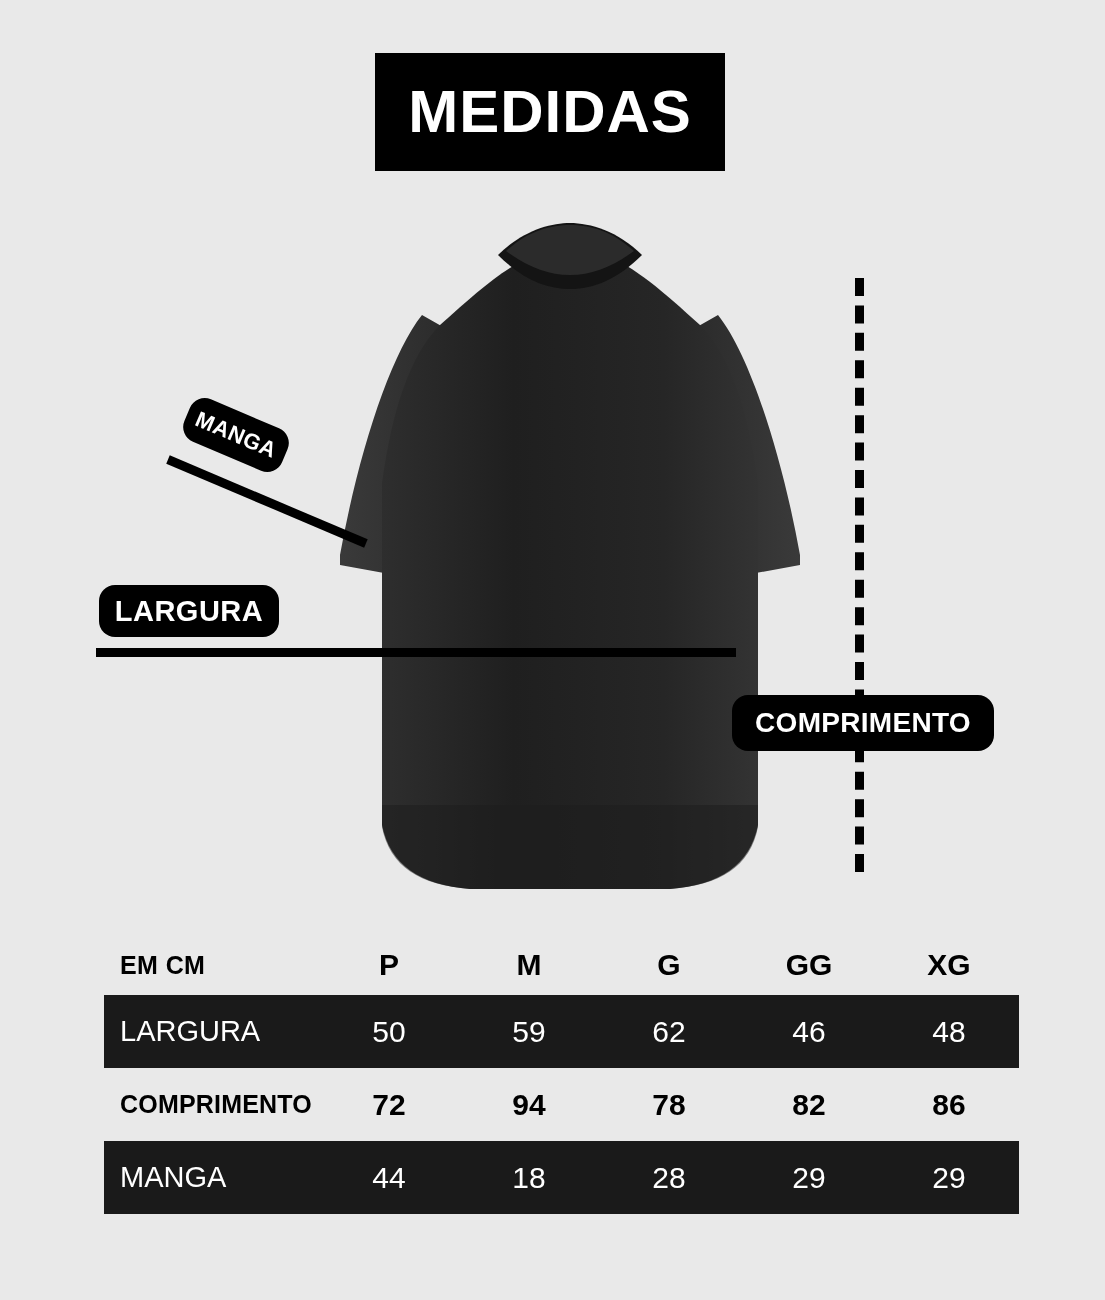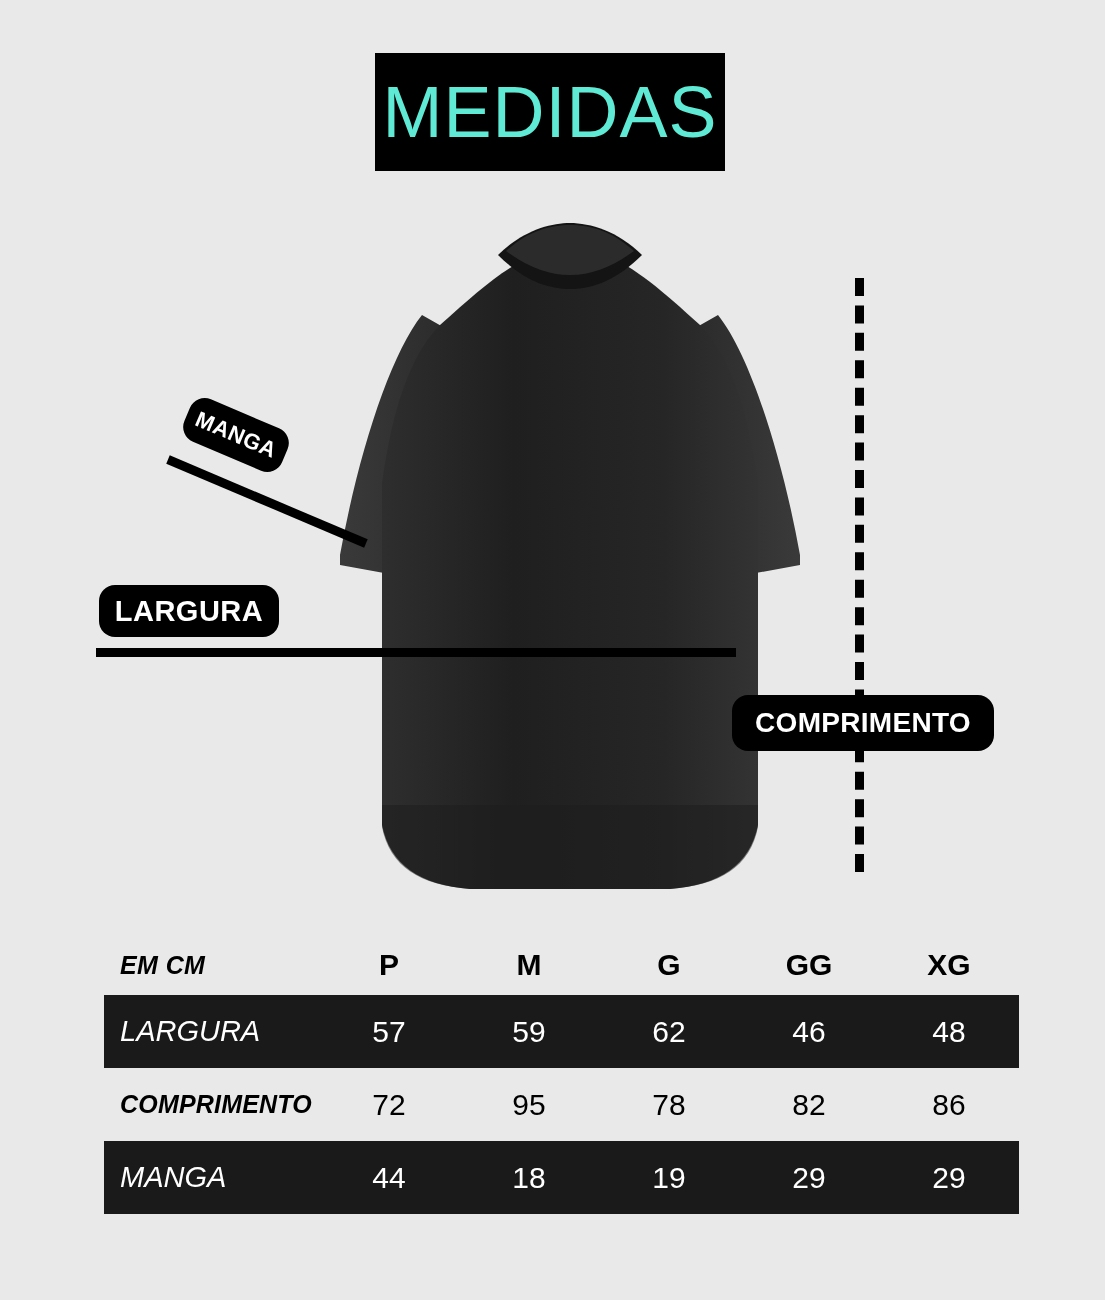--- a/index.html
+++ b/index.html
@@ -21,23 +21,23 @@
     left: 375px;
     top: 53px;
     width: 350px;
     height: 118px;
     background: #000000;
     display: flex;
     align-items: center;
     justify-content: center;
   }
   .title-box span {
-    color: #5eead4;
-    font-size: 72px;
-    font-weight: normal;
+    color: #ffffff;
+    font-size: 60px;
+    font-weight: bold;
     letter-spacing: 1px;
     line-height: 1;
   }
 
   
   .shirt-wrap {
     position: absolute;
     left: 250px;
     top: 205px;
     width: 640px;
@@ -136,21 +136,20 @@
   }
   .row.light {
     background: transparent;
     color: #000000;
   }
   .cell-label {
     width: 215px;
     padding-left: 16px;
     box-sizing: border-box;
     font-size: 29px;
-    font-style: italic;
   }
   .row.head .cell-label {
     font-weight: bold;
     font-size: 25px;
     letter-spacing: 0.4px;
   }
   .row.light .cell-label {
     font-weight: bold;
     font-size: 25px;
     letter-spacing: 0.2px;
@@ -158,21 +157,21 @@
   .cell-val {
     flex: 1;
     text-align: center;
     font-size: 30px;
   }
   .row.head .cell-val {
     font-weight: bold;
     font-size: 30px;
   }
   .row.light .cell-val {
-    font-weight: normal;
+    font-weight: bold;
   }
 </style>
 </head>
 <body>
 
 <div class="title-box">
   <span>MEDIDAS</span>
 </div>
 
 <div class="shirt-wrap">
@@ -238,38 +237,38 @@
     <div class="cell-label">EM CM</div>
     <div class="cell-val">P</div>
     <div class="cell-val">M</div>
     <div class="cell-val">G</div>
     <div class="cell-val">GG</div>
     <div class="cell-val">XG</div>
   </div>
 
   <div class="row dark">
     <div class="cell-label">LARGURA</div>
-    <div class="cell-val">57</div>
+    <div class="cell-val">50</div>
     <div class="cell-val">59</div>
     <div class="cell-val">62</div>
     <div class="cell-val">46</div>
     <div class="cell-val">48</div>
   </div>
 
   <div class="row light">
     <div class="cell-label">COMPRIMENTO</div>
     <div class="cell-val">72</div>
-    <div class="cell-val">95</div>
+    <div class="cell-val">94</div>
     <div class="cell-val">78</div>
     <div class="cell-val">82</div>
     <div class="cell-val">86</div>
   </div>
 
   <div class="row dark">
     <div class="cell-label">MANGA</div>
     <div class="cell-val">44</div>
     <div class="cell-val">18</div>
-    <div class="cell-val">19</div>
+    <div class="cell-val">28</div>
     <div class="cell-val">29</div>
     <div class="cell-val">29</div>
   </div>
 
 </div>
 
 </body></html>

